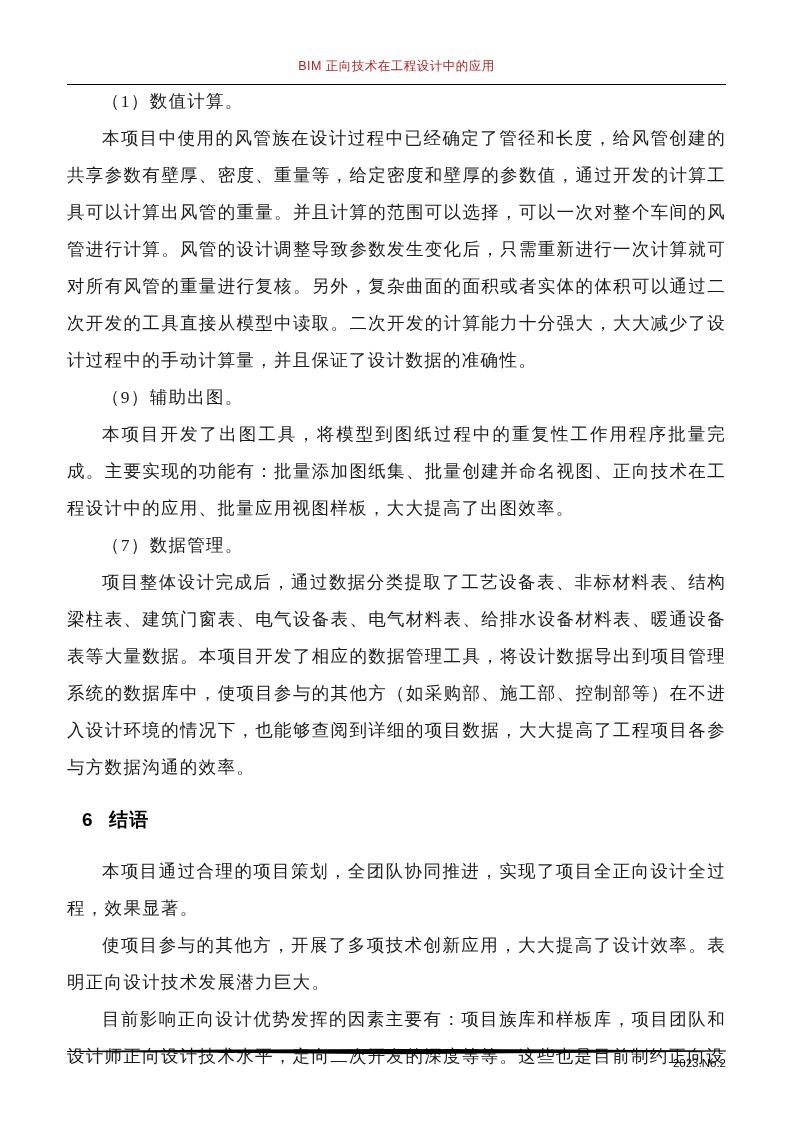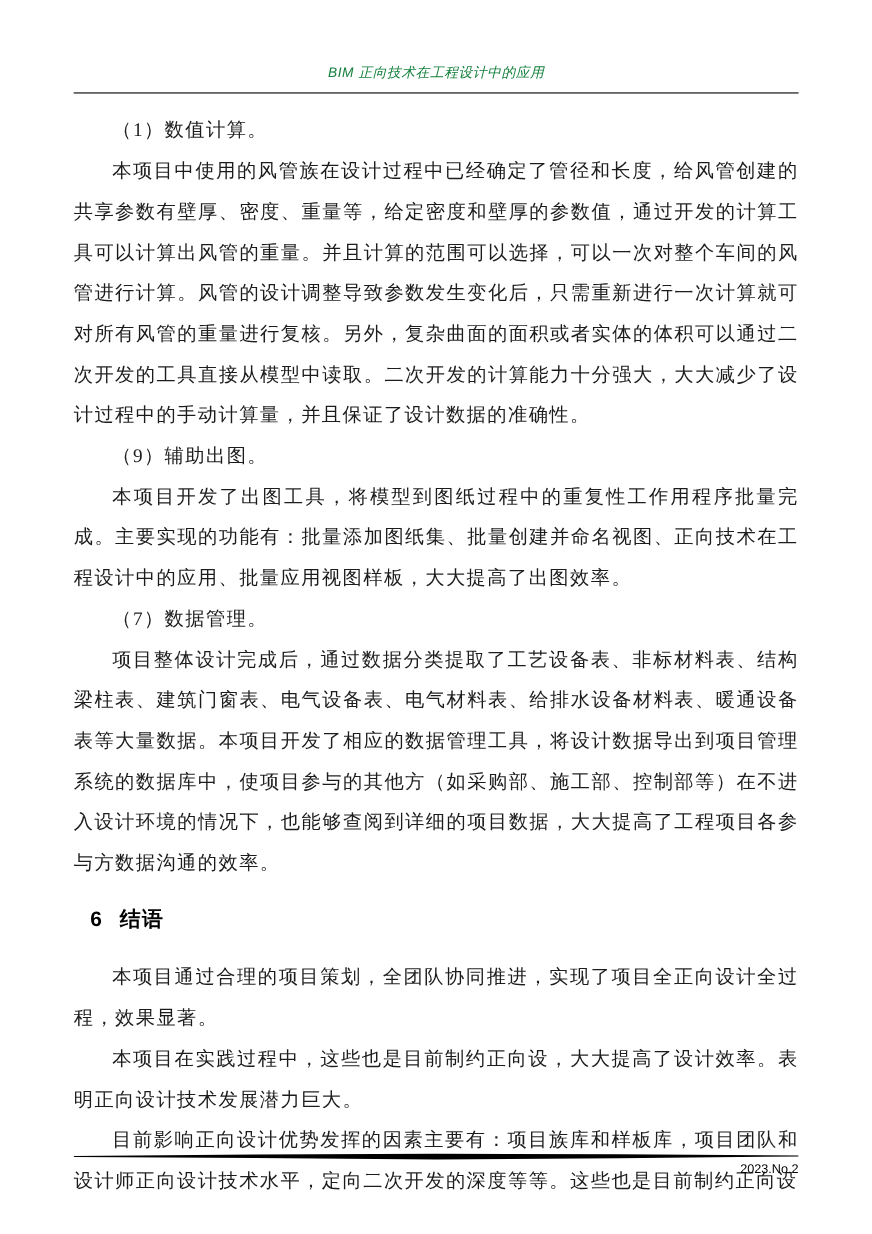--- a/index.html
+++ b/index.html
@@ -22,36 +22,35 @@
   
   .running-head {
     position: absolute;
     top: 58px;
     left: 67px;
     width: 659px;
     text-align: center;
     font-family: "Liberation Sans", "DejaVu Sans", sans-serif;
     font-size: 12.5px;
     letter-spacing: 0.5px;
-    color: #15803d;
+    color: #b91c1c;
     white-space: nowrap;
-    font-style: italic;
   }
   .header-rule {
     position: absolute;
     top: 84px;
     left: 67px;
     width: 659px;
     height: 0;
     border-top: 1.5px solid #000000;
   }
   
   .doc-body {
     position: absolute;
-    top: 100px;
+    top: 83px;
     left: 67px;
     width: 659px;
     font-family: "Liberation Serif", "DejaVu Serif", serif;
     font-size: 17.5px;
     line-height: 37px;
     letter-spacing: 1.3px;
     text-align: justify;
     color: #1c1c1c;
   }
   .doc-body p {
@@ -122,21 +121,21 @@
     <p>（7）数据管理。</p>
 
     <p>项目整体设计完成后，通过数据分类提取了工艺设备表、非标材料表、结构梁柱表、建筑门窗表、电气设备表、电气材料表、给排水设备材料表、暖通设备表等大量数据。本项目开发了相应的数据管理工具，将设计数据导出到项目管理系统的数据库中，使项目参与的其他方（如采购部、施工部、控制部等）在不进入设计环境的情况下，也能够查阅到详细的项目数据，大大提高了工程项目各参与方数据沟通的效率。</p>
 
     <h2 class="section-heading">
       <span class="num">6</span><span>结语</span>
     </h2>
 
     <p>本项目通过合理的项目策划，全团队协同推进，实现了项目全正向设计全过程，效果显著。</p>
 
-    <p>本项目在实践过程中，这些也是目前制约正向设，大大提高了设计效率。表明正向设计技术发展潜力巨大。</p>
+    <p>使项目参与的其他方，开展了多项技术创新应用，大大提高了设计效率。表明正向设计技术发展潜力巨大。</p>
 
     <p>目前影响正向设计优势发挥的因素主要有：项目族库和样板库，项目团队和设计师正向设计技术水平，定向二次开发的深度等等。这些也是目前制约正向设</p>
 
   </main>
 
   <svg class="footer-rule" viewBox="0 0 659 7" preserveAspectRatio="none" aria-hidden="true">
     <polygon fill="#000000" points="0,3 165,1.6 330,0.9 495,1.4 659,2.4 659,3.4 495,4.9 330,6.2 165,4.7 0,3.9"></polygon>
   </svg>
 
 

